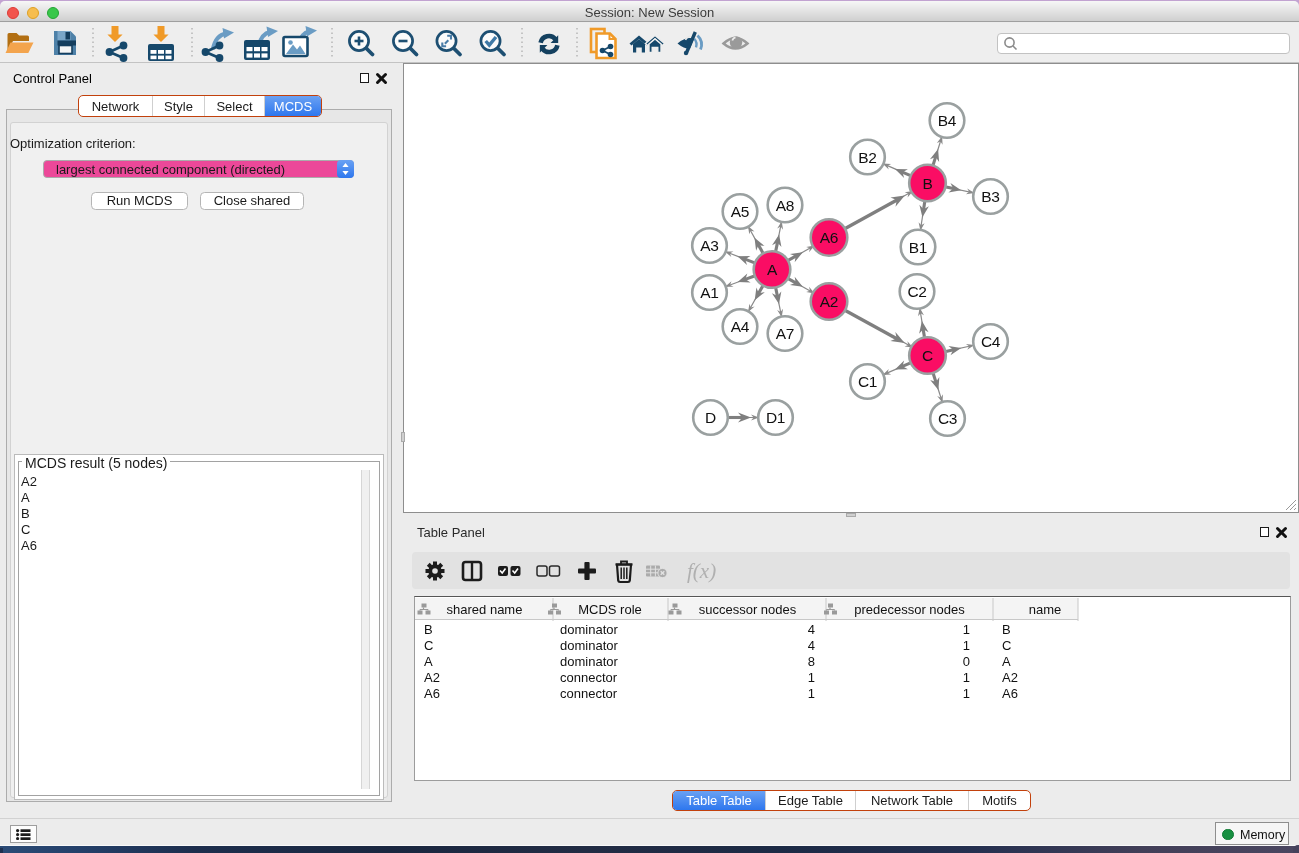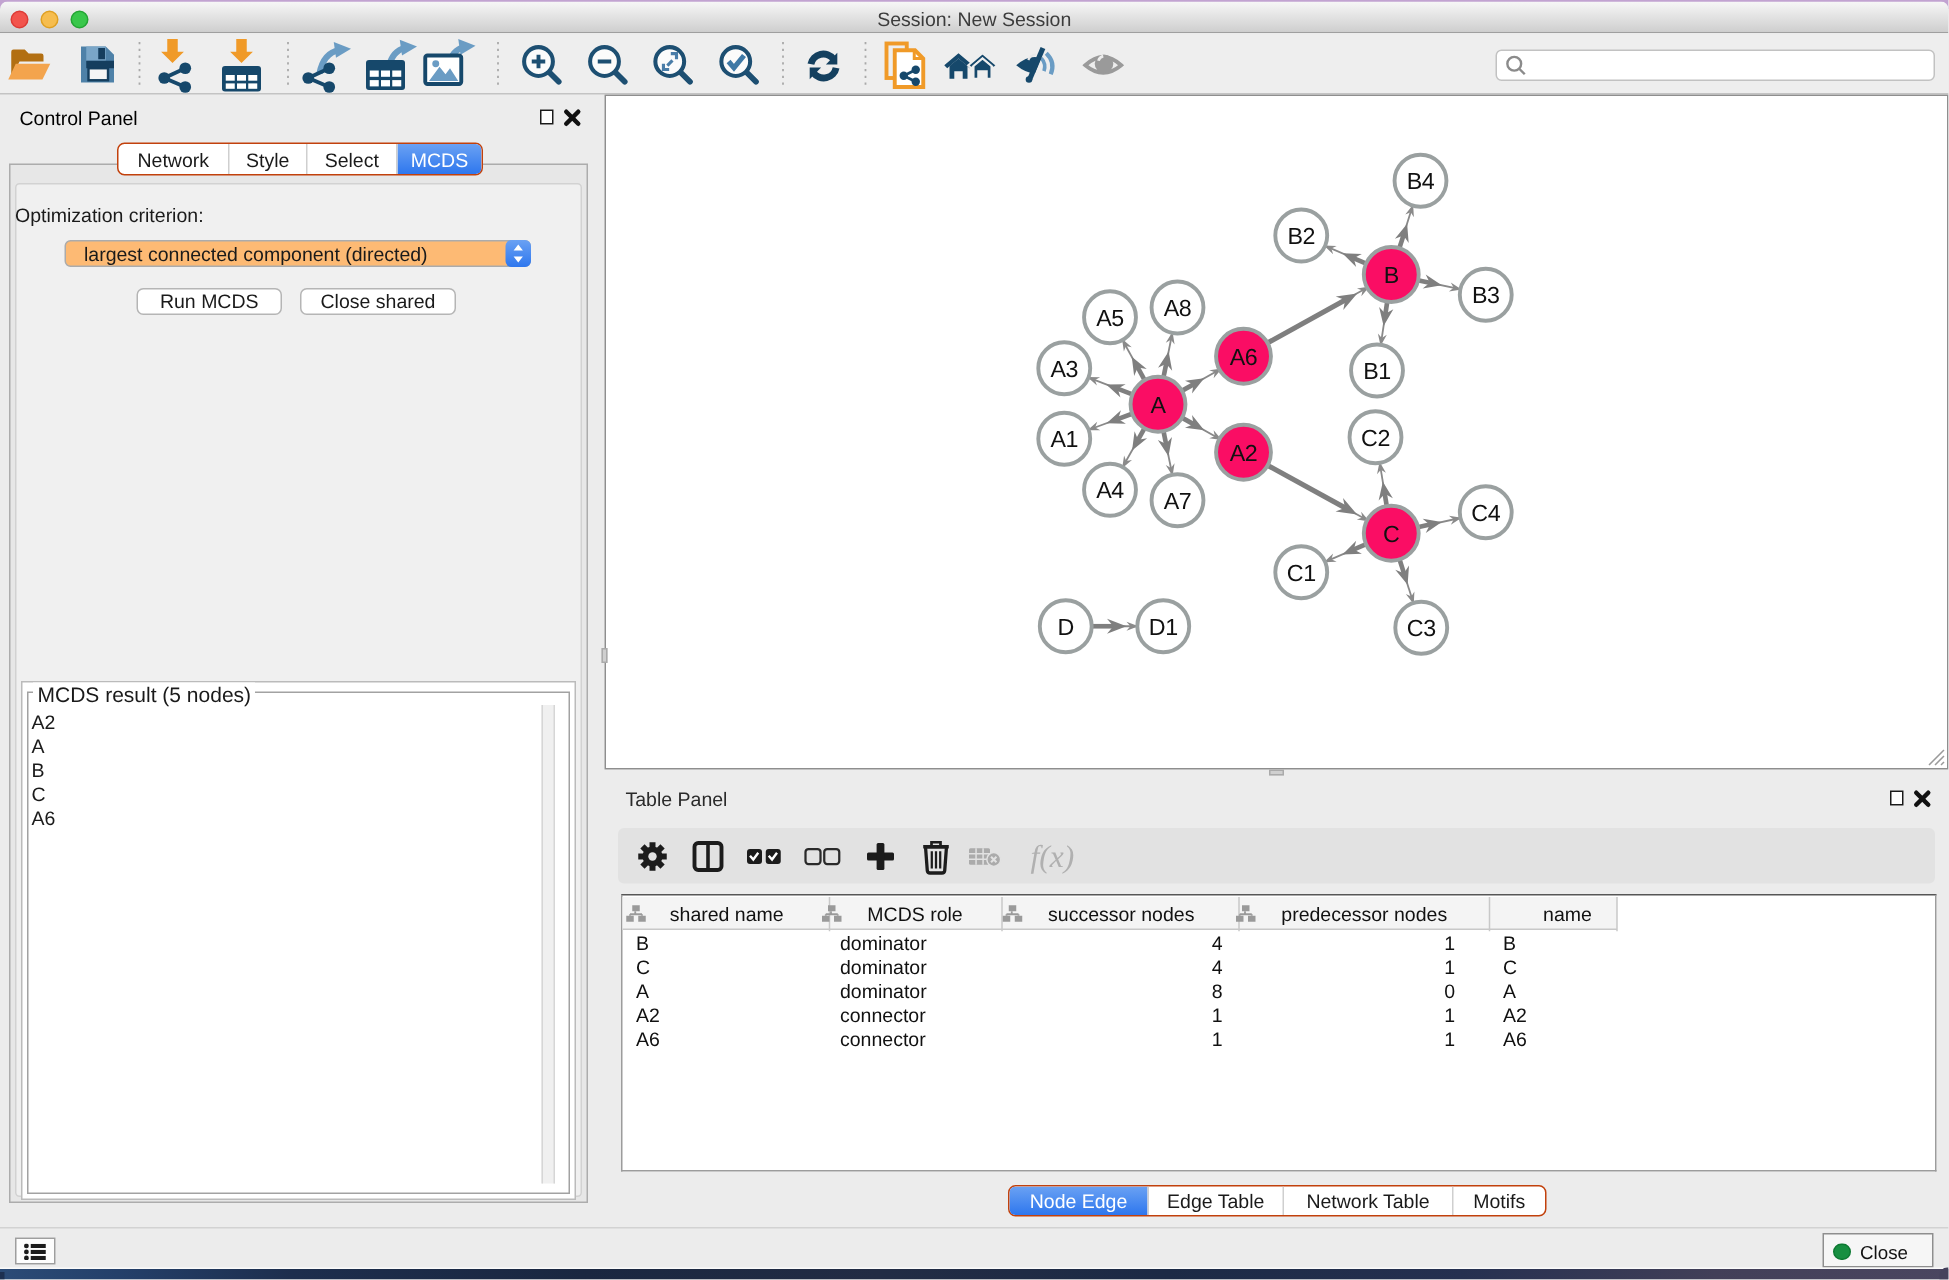--- a/index.html
+++ b/index.html
@@ -201,21 +201,21 @@
 <div class="abs" style="left:10px;top:122px;width:378px;height:676px;background:#f0f0f0;border:1px solid #d2d2d2;border-radius:3px"></div>
 
 <div class="abs seg" style="left:78px;top:95px;height:22px">
  <div style="width:73px">Network</div>
  <div style="width:52px">Style</div>
  <div style="width:60px">Select</div>
  <div class="blue" style="width:57px;color:#fff">MCDS</div>
 </div>
 
 <div class="abs" style="left:10px;top:136px;width:378px;text-align:left;font-size:13px">Optimization criterion:</div>
-<div class="abs" style="left:43px;top:160px;width:311px;height:18px;background:#fdba74;border:1px solid #ababab;border-radius:4px">
+<div class="abs" style="left:43px;top:160px;width:311px;height:18px;background:#ec4899;border:1px solid #ababab;border-radius:4px">
  <div class="abs" style="left:12px;top:1px;font-size:13px">largest connected component (directed)</div>
  <div class="abs blue" style="right:-1px;top:-1px;width:17px;height:18px;border-radius:4px">
   <svg width="17" height="18">
         <path d="M8.5,3 L11.6,7 H5.4 Z M8.5,15 L5.4,11 H11.6 Z" fill="#fff"></path>
       </svg>
  </div>
 </div>
 <div class="abs" style="left:91px;top:192px;width:97px;height:18px;background:#fff;border:1px solid #b5b5b5;border-radius:4.5px;text-align:center;line-height:16px;font-size:13px">Run MCDS</div>
 <div class="abs" style="left:200px;top:192px;width:104px;height:18px;background:#fff;border:1px solid #b5b5b5;border-radius:4.5px;text-align:center;line-height:16px;font-size:13px">Close shared</div>
 
@@ -481,38 +481,38 @@
       <text x="587" y="60.5">A2</text>
   <text x="9" y="76.5">A6</text>
       <text x="145" y="76.5">connector</text>
       <text x="400" y="76.5" text-anchor="end">1</text>
       <text x="555" y="76.5" text-anchor="end">1</text>
       <text x="587" y="76.5">A6</text>
  </g>
 </svg>
 
 <div class="abs seg" style="left:672px;top:790px;height:21px">
- <div class="blue" style="width:92px;color:#fff">Node Edge</div>
+ <div class="blue" style="width:92px;color:#fff">Table Table</div>
  <div style="width:90px">Edge Table</div>
  <div style="width:113px">Network Table</div>
  <div style="width:62px">Motifs</div>
 </div>
 
 <div class="abs" style="left:0;top:818px;width:1299px;height:28px;background:#ececec;border-top:1px solid #d2d2d2"></div>
 <div class="abs" style="left:10px;top:825px;width:27px;height:18px;background:#fdfdfd;border:1px solid #9e9e9e"></div>
 <svg class="abs" style="left:16px;top:829px" width="16" height="11">
  <g fill="#1c1c1c">
   <circle cx="1.6" cy="1.6" r="1.6"></circle>
       <rect x="4.5" y="0.3" width="10" height="2.7"></rect>
   <circle cx="1.6" cy="5.6" r="1.6"></circle>
       <rect x="4.5" y="4.3" width="10" height="2.7"></rect>
   <circle cx="1.6" cy="9.6" r="1.6"></circle>
       <rect x="4.5" y="8.3" width="10" height="2.7"></rect>
  </g>
 </svg>
 <div class="abs" style="left:1215px;top:822px;width:74px;height:23px;background:#f6f6f6;border:1px solid #8e8e8e"></div>
 <div class="abs" style="left:1222px;top:828.5px;width:11.5px;height:11.5px;border-radius:50%;background:#178f41;border:1px solid #0e7a33"></div>
-<div class="abs" style="left:1240px;top:828px;font-size:12.5px;color:#111">Close</div>
+<div class="abs" style="left:1240px;top:828px;font-size:12.5px;color:#111">Memory</div>
 
 <div class="abs" style="left:0;top:844.5px;width:1299px;height:1.5px;background:#fafafa"></div>
 <div class="abs" style="left:0;top:846px;width:1299px;height:7px;background:linear-gradient(90deg,#2b4b76,#24406a 6%,#1d2e4d 15%,#1a2740 30%,#222c44 45%,#1c2a45 60%,#253050 75%,#423f58 88%,#4a4660)"></div>
 <div class="abs" style="left:0;top:848px;width:3px;height:5px;background:#1d3050"></div>
 <div class="abs" style="left:1293px;top:845px;width:6px;height:8px;background:#45425c;border-top-left-radius:5px"></div>
 
 </body></html>

